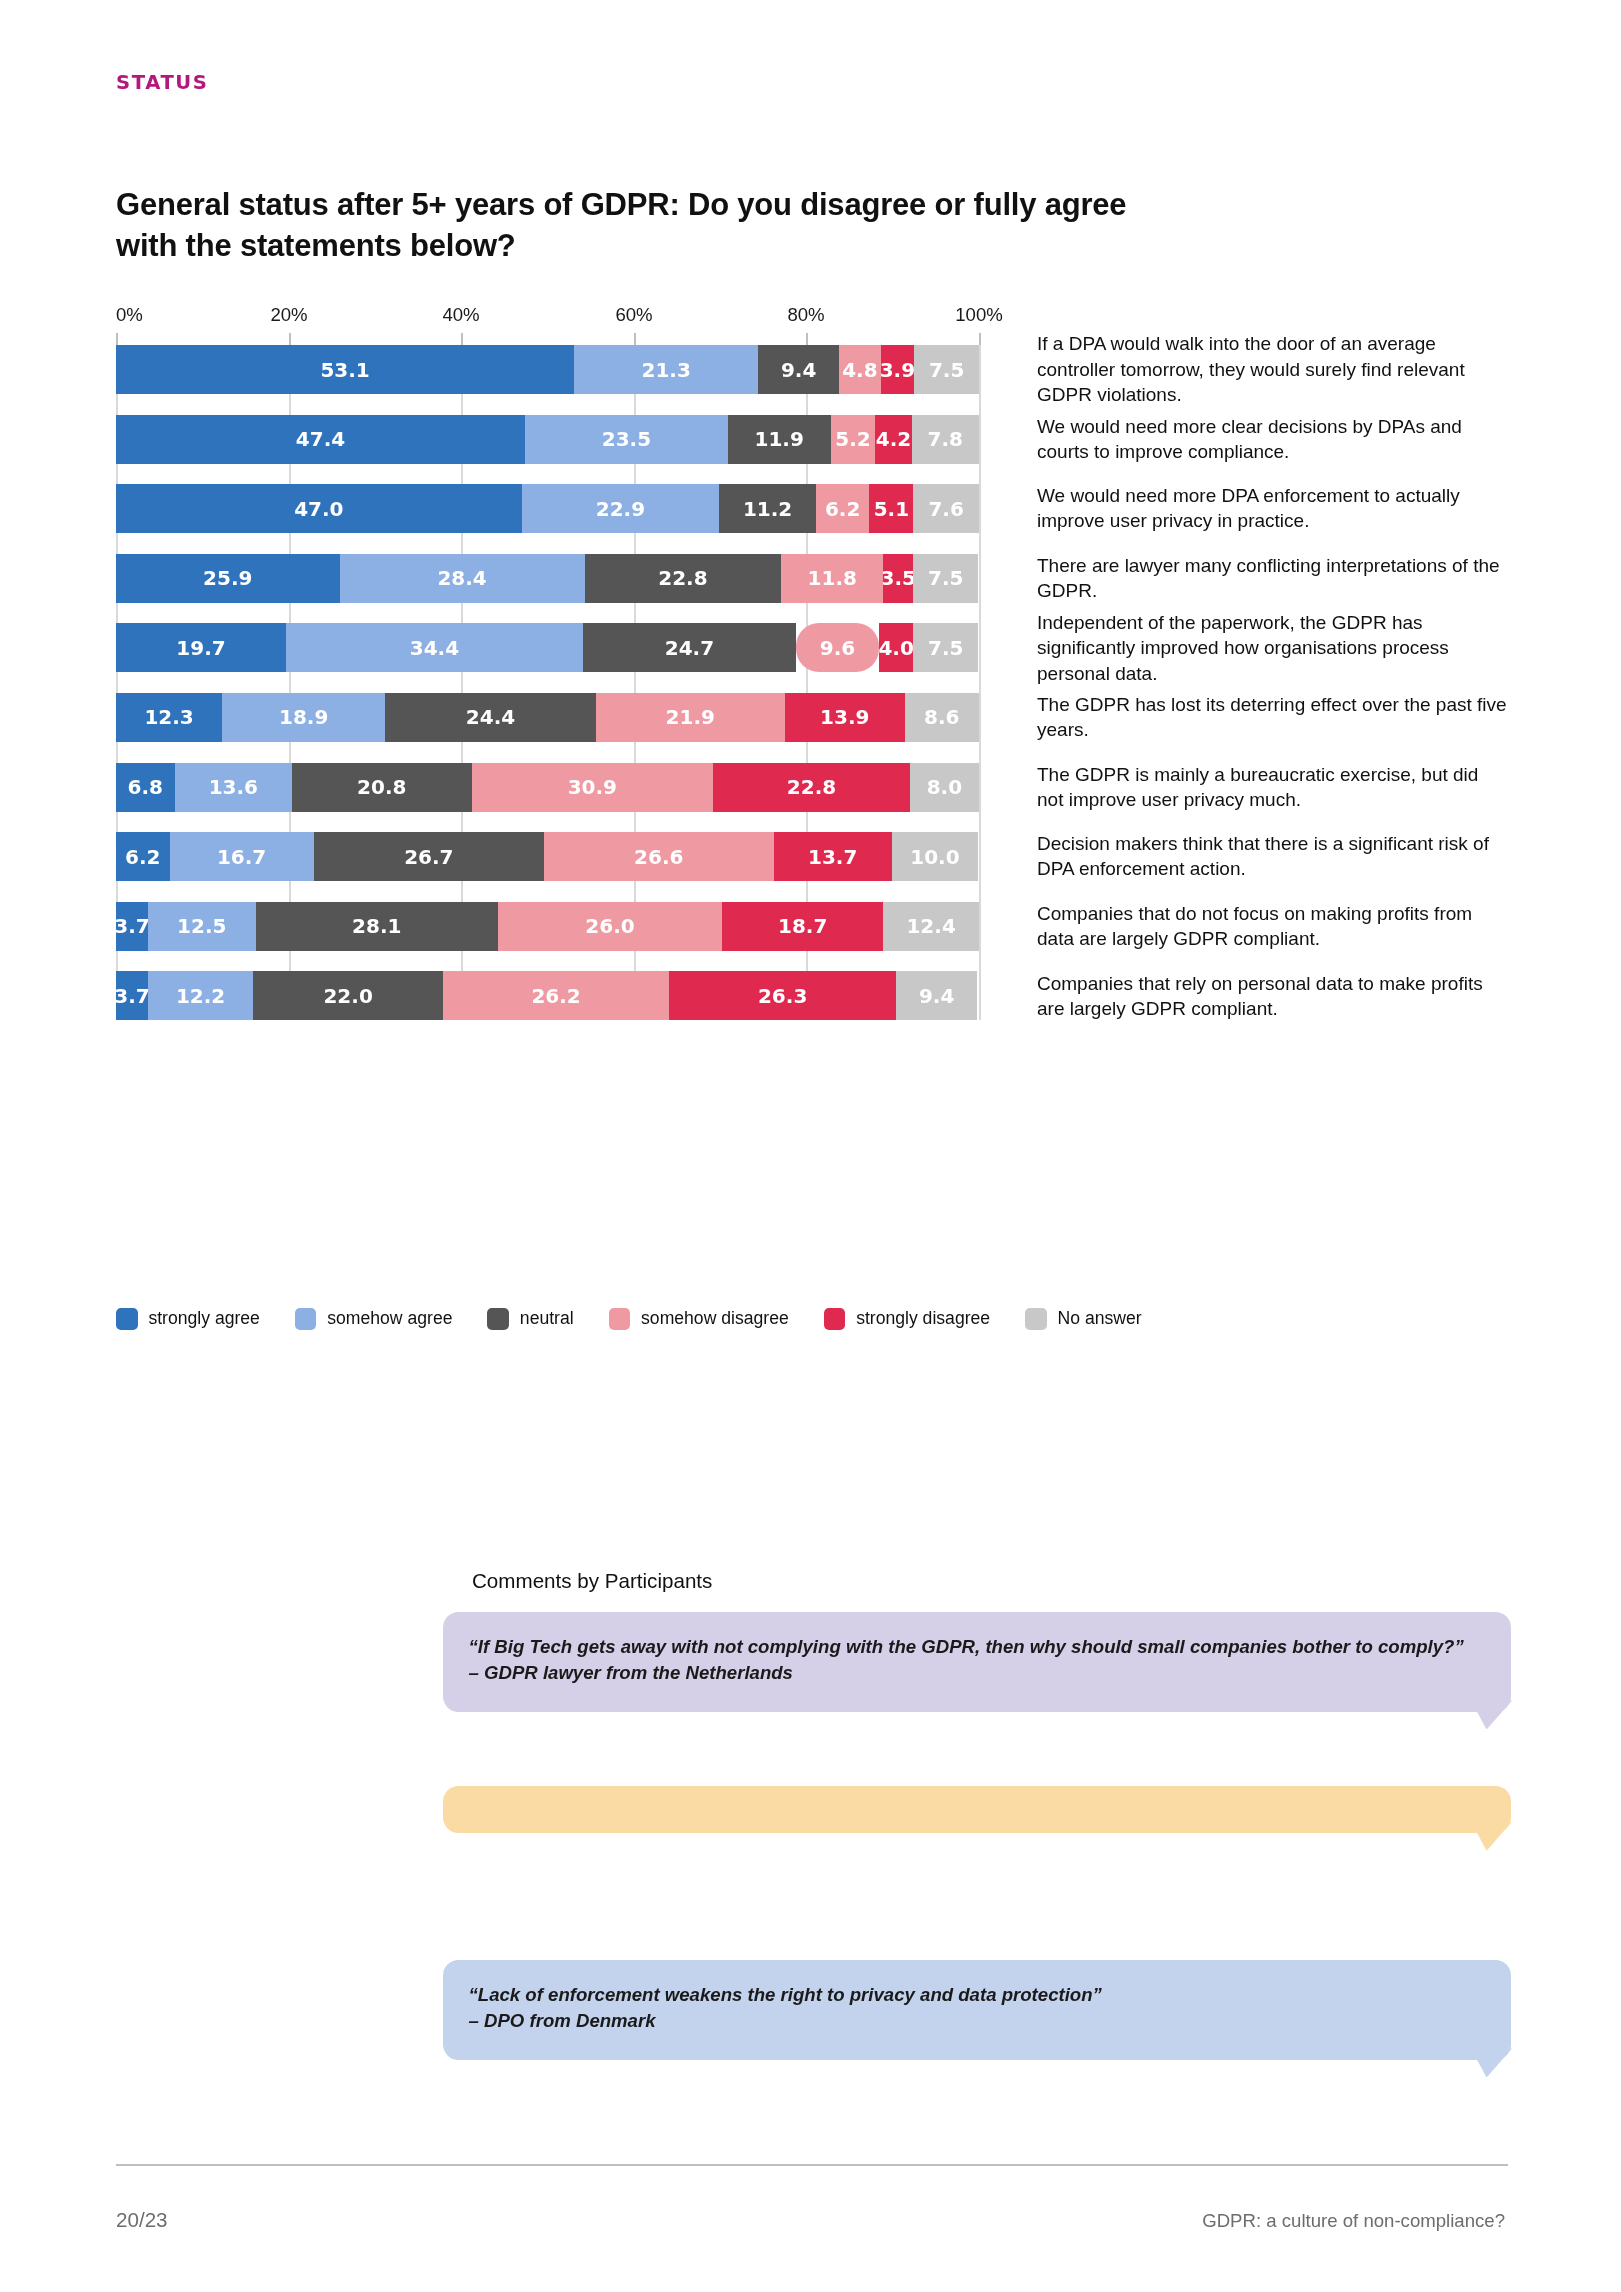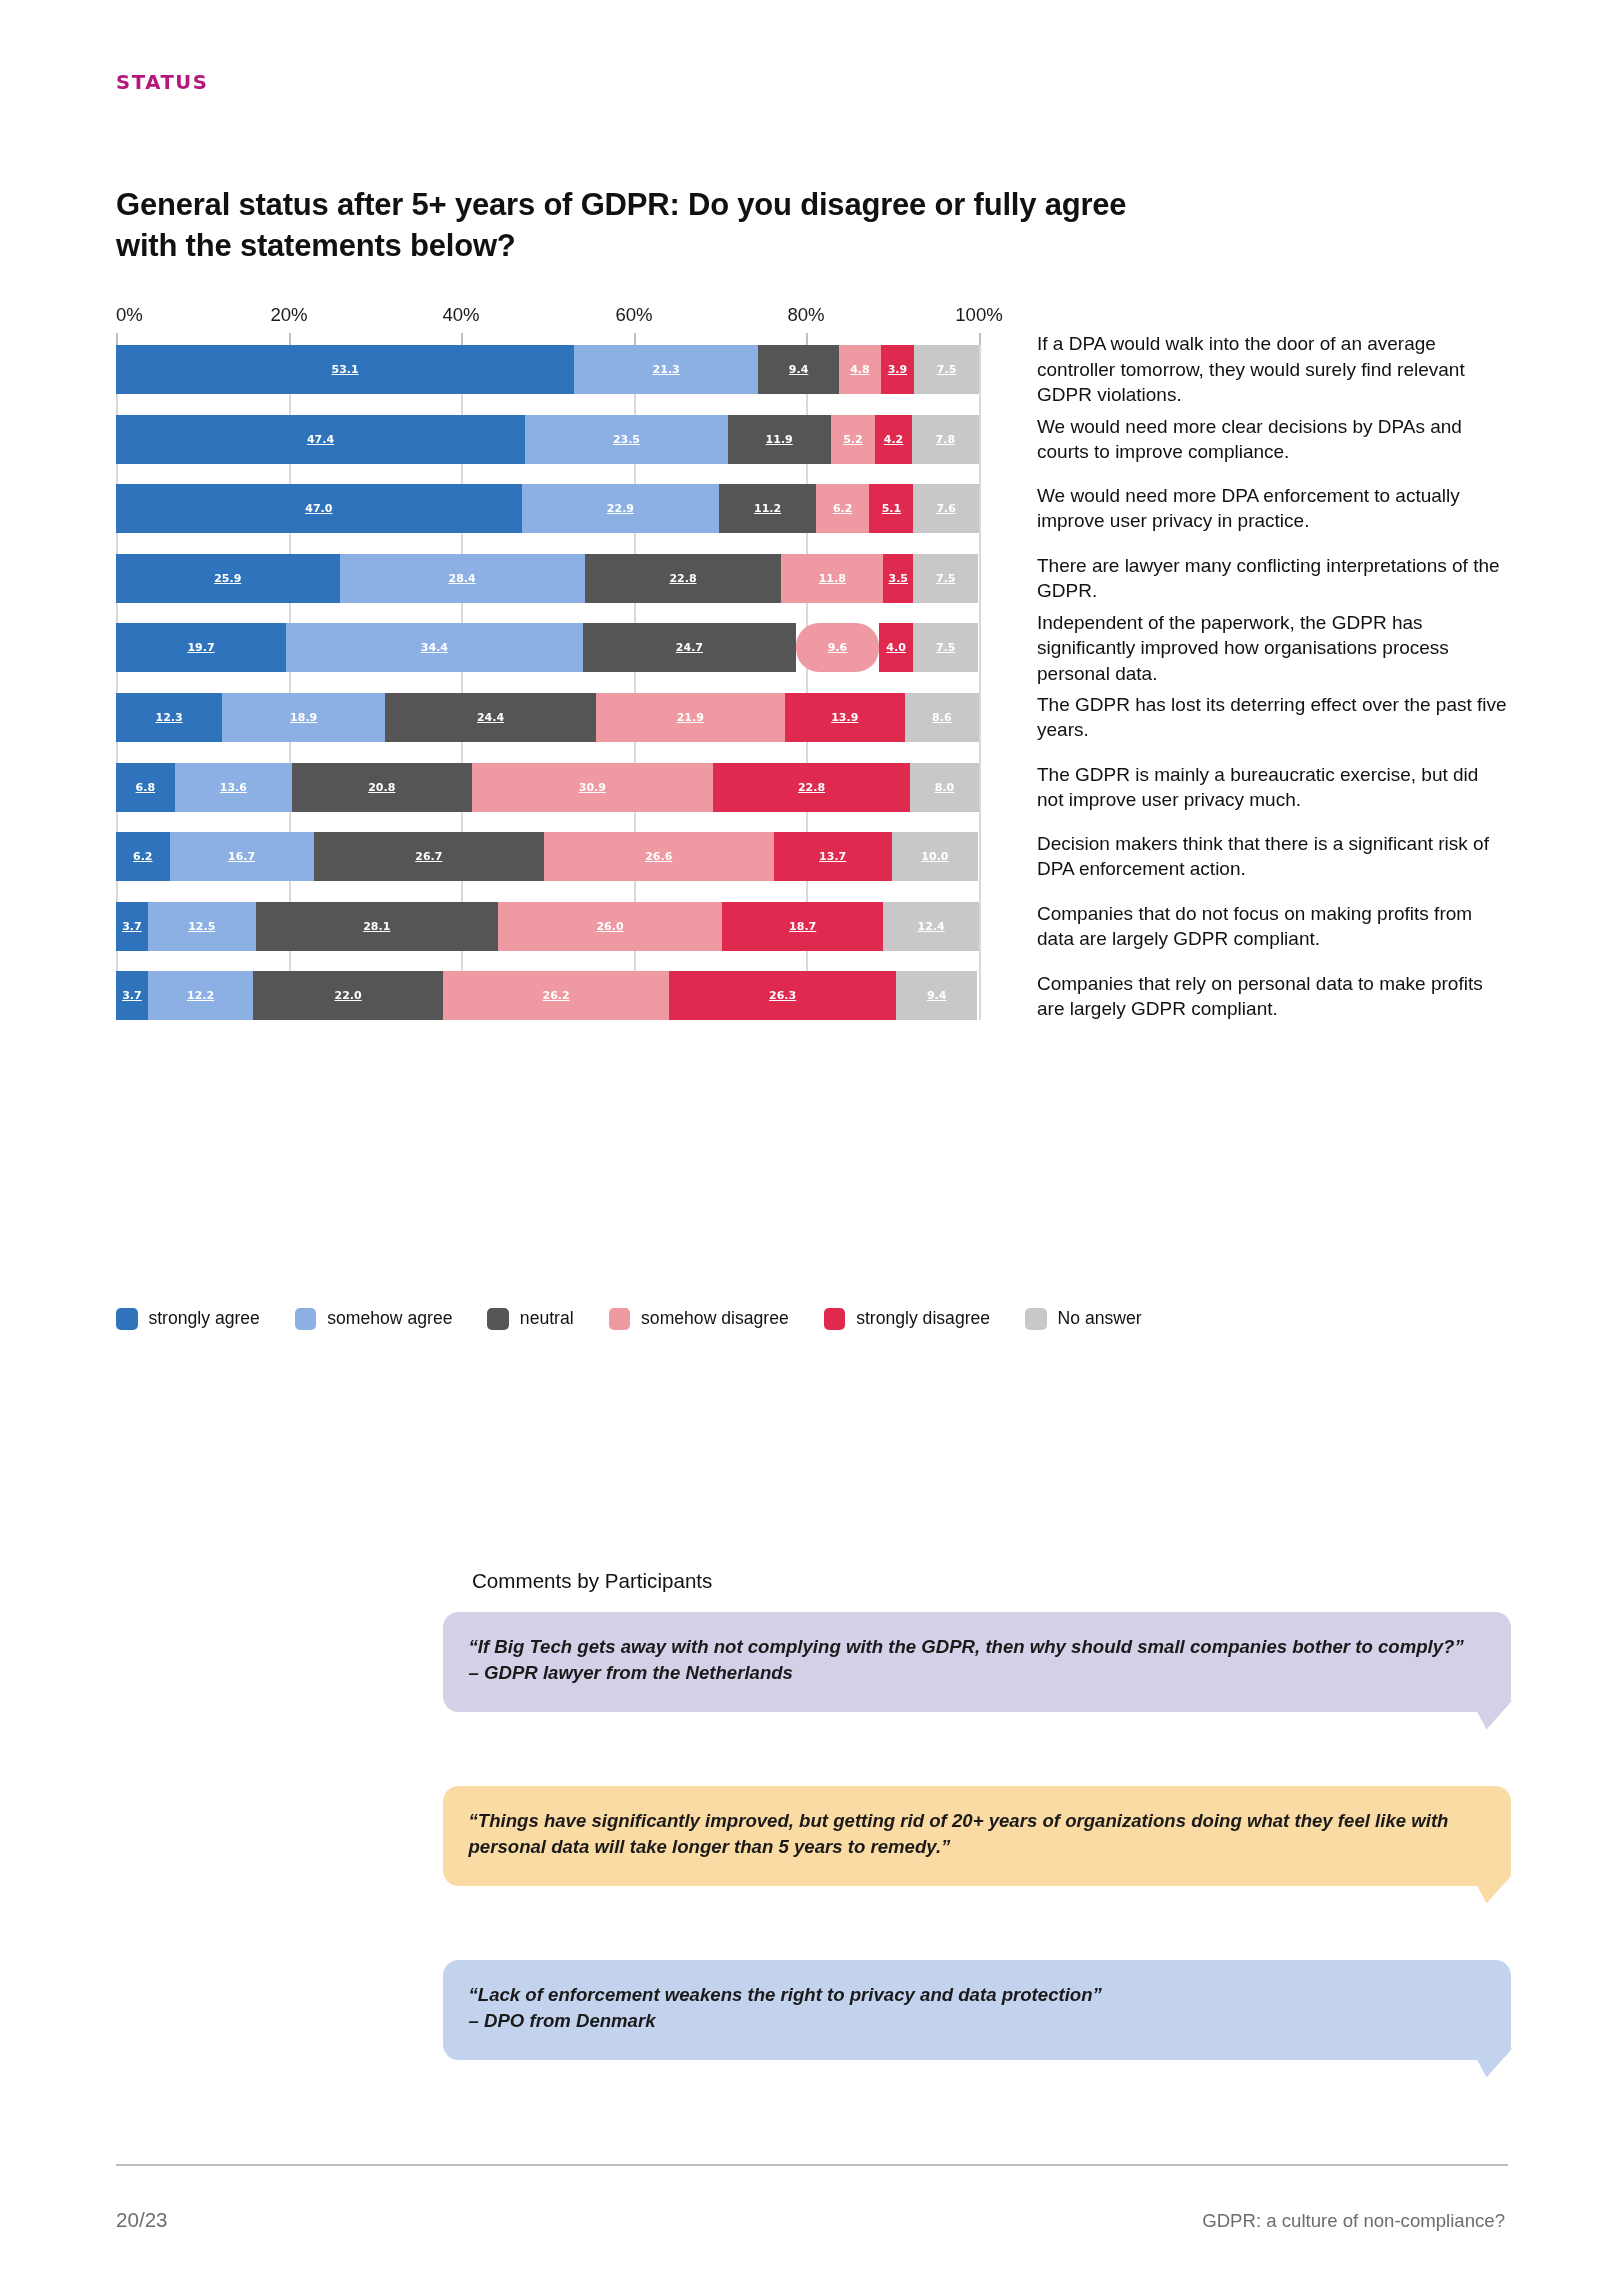--- a/index.html
+++ b/index.html
@@ -42,24 +42,23 @@
   .plot { position:relative; width:863px; }
   .gridlines { position:absolute; inset:0; pointer-events:none; }
   .gridline { position:absolute; top:0; bottom:0; width:2px; background:#d9d9d9; }
 
   .rows { position:relative; }
   .row { position:relative; height:49px; margin-bottom:20.6px; }
   .row:last-child { margin-bottom:0; }
   .bar { display:flex; height:49px; width:100%; position:relative; z-index:2; }
   .seg {
     display:flex; align-items:center; justify-content:center;
-    color:#ffffff; font-size:11px; font-weight:700;
+    color:#ffffff; font-size:20px; font-weight:700;
     overflow:hidden; white-space:nowrap;
     font-family:"DejaVu Sans", sans-serif;
-    text-decoration:underline;
   }
   .seg.s0 { background:#3073bd; }
   .seg.s1 { background:#8cb0e3; }
   .seg.s2 { background:#555555; }
   .seg.s3 { background:#ef9aa3; }
   .seg.s4 { background:#e0294f; }
   .seg.s5 { background:#c8c8c8; }
 
   
   .statements { position:absolute; left:921px; top:0; width:470px; }
@@ -292,21 +291,20 @@
       </div>
     </div>
 
   <div class="comments-heading">Comments by Participants</div>
   <div id="comments">
       <div class="bubble" id="bubble-0" style="background: rgb(213, 207, 232);">
         <span class="line">“If Big Tech gets away with not complying with the GDPR, then why should small companies bother to comply?”</span>
         <span class="line">– GDPR lawyer from the Netherlands</span>
       </div>
       <div class="bubble" id="bubble-1" style="background: rgb(251, 219, 164);">
-        <span class="line">“Things have significantly improved, but getting rid of 20+ years of organizations doing what they feel like with personal data will take longer than 5 years to remedy.”</span>
       </div>
       <div class="bubble" id="bubble-2" style="background: rgb(195, 210, 237);">
         <span class="line">“Lack of enforcement weakens the right to privacy and data protection”</span>
         <span class="line">– DPO from Denmark</span>
       </div>
     </div>
 
   <div class="footer-rule"></div>
   <div class="footer-left">20/23</div>
   <div class="footer-right">GDPR: a culture of non-compliance?</div>

